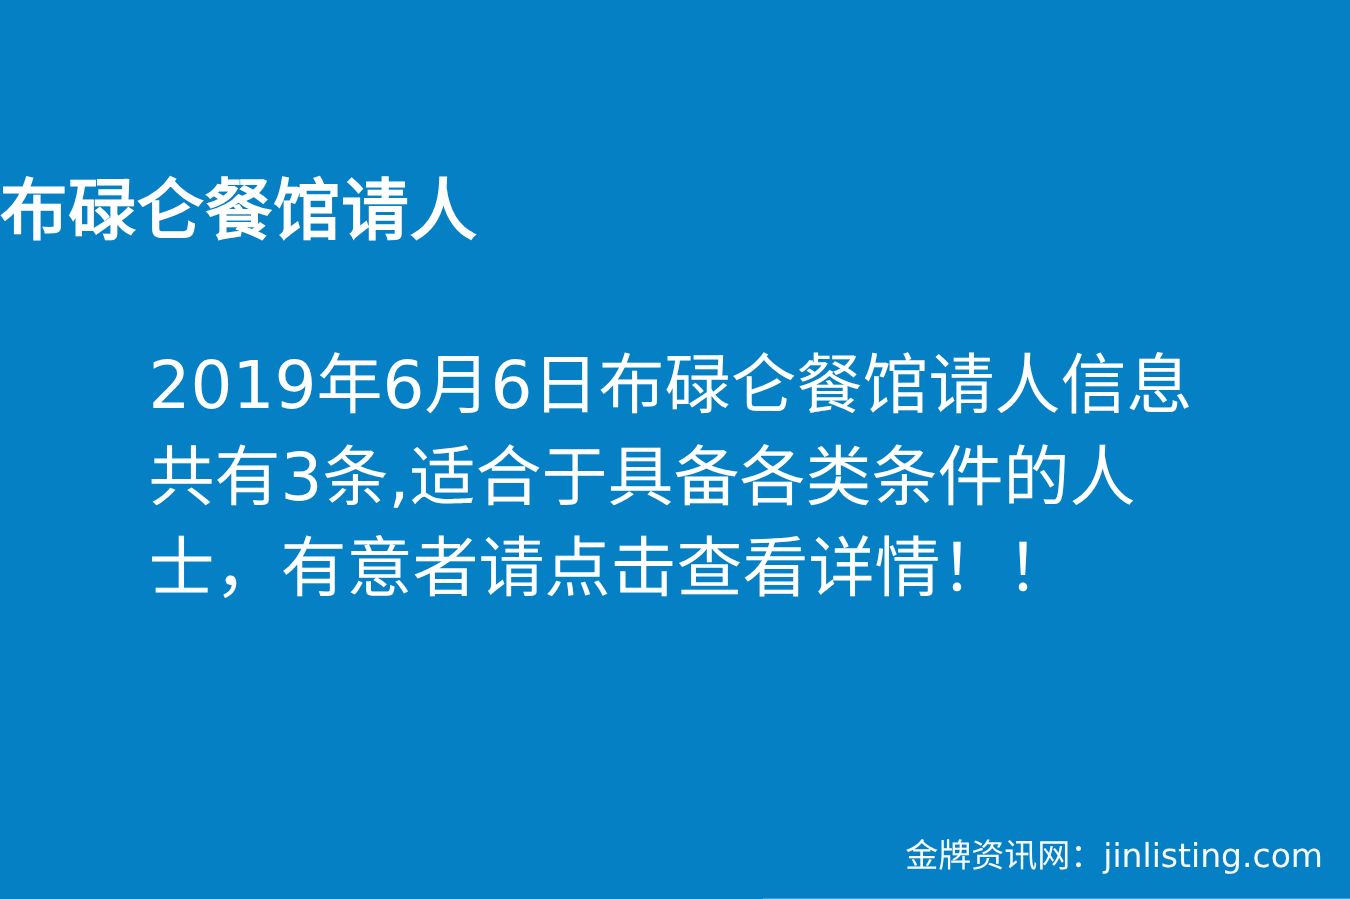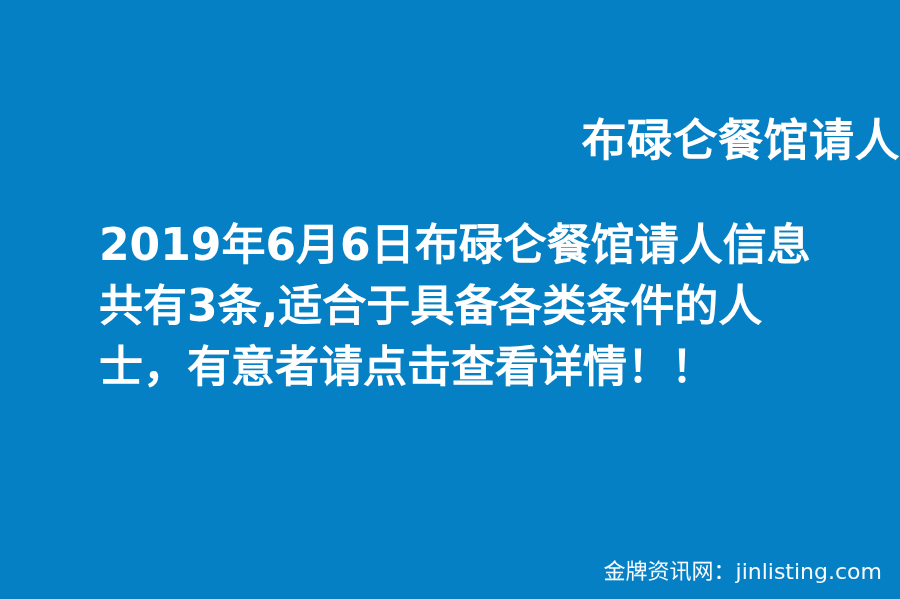--- a/index.html
+++ b/index.html
@@ -20,37 +20,37 @@
     width: 900px;
     height: 599px;
     background: #0580C4;
     overflow: hidden;
   }
   .poster-title {
     position: absolute;
     left: 0;
     top: 84px;
     width: 900px;
-    text-align: right;
+    text-align: left;
     color: #FFFFFF;
     font-family: "DejaVu Sans", "Liberation Sans", sans-serif;
     font-weight: 700;
     font-size: 45px;
     line-height: 54px;
     letter-spacing: 0.5px;
     white-space: nowrap;
   }
   .poster-body {
     position: absolute;
     left: 99px;
-    top: 170px;
+    top: 183px;
     width: 712px;
     color: #FFFFFF;
     font-family: "DejaVu Sans", "Liberation Sans", sans-serif;
-    font-weight: 700;
+    font-weight: 400;
     font-size: 44px;
     line-height: 61px;
     letter-spacing: 0px;
     word-break: break-all;
     text-align: left;
   }
   .watermark {
     position: absolute;
     right: 18px;
     bottom: 14px;

